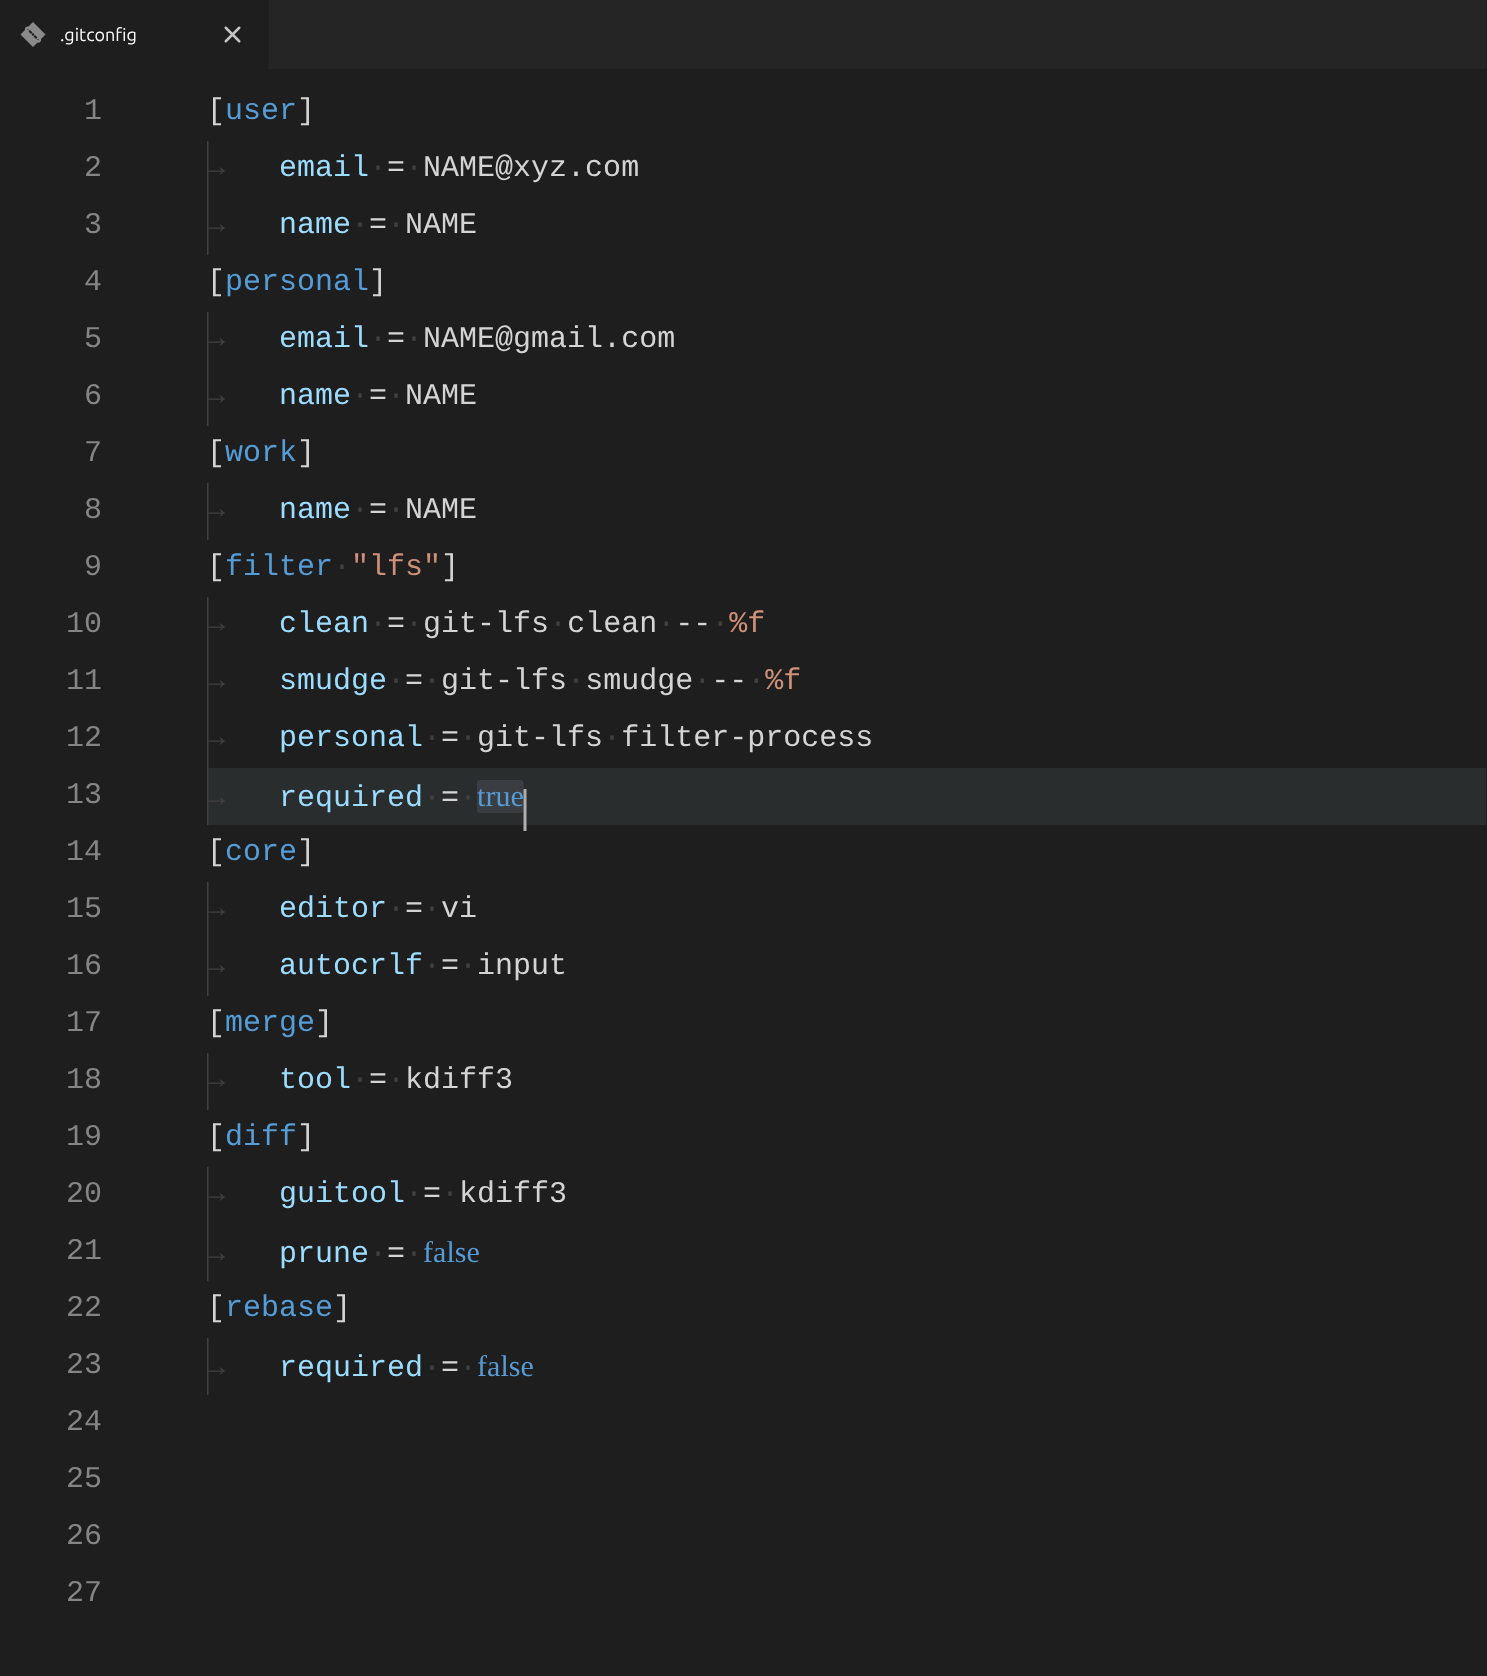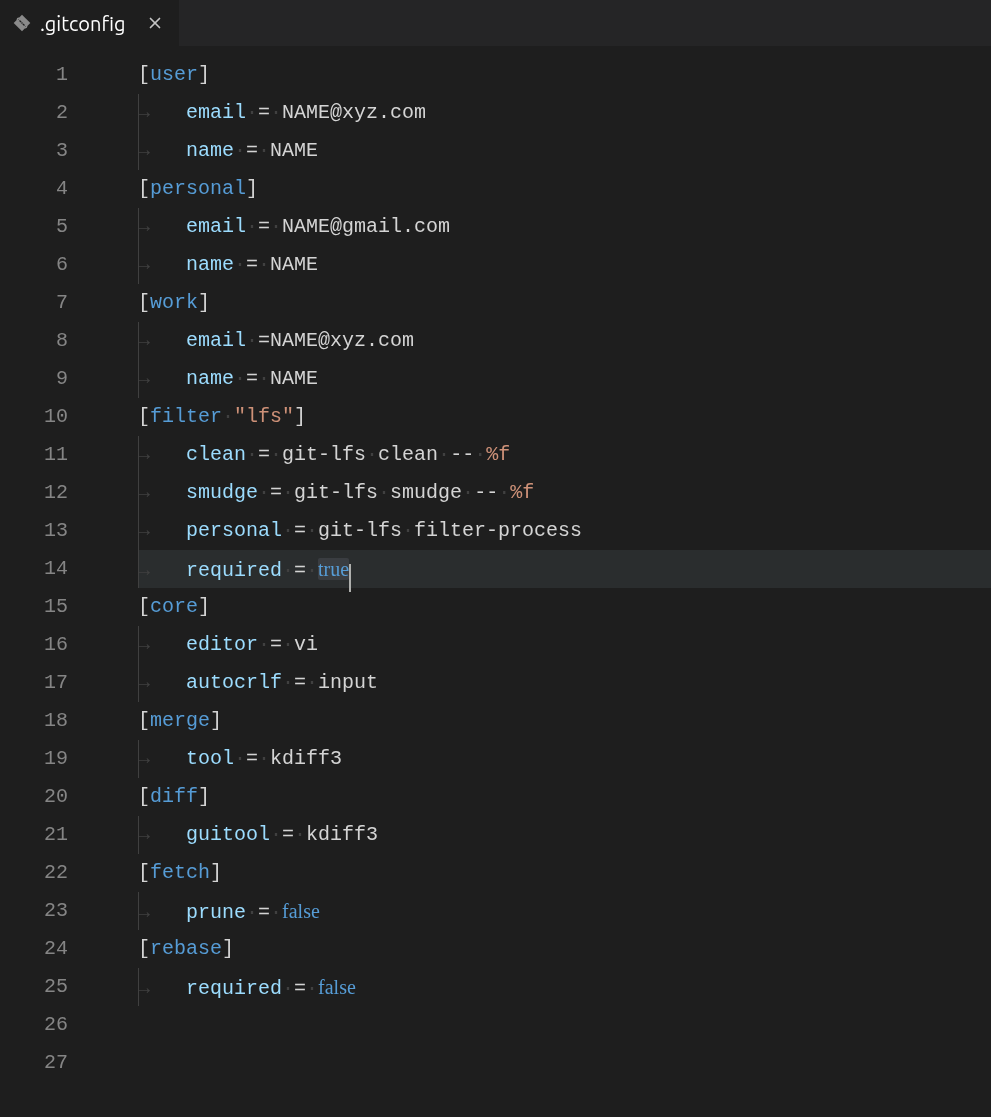--- a/index.html
+++ b/index.html
@@ -32,21 +32,21 @@
       height: 20px;
       display: flex;
       align-items: center;
       justify-content: center;
       color: #8a8a8a;
     }
     .tab .file-icon svg { width: 20px; height: 20px; }
     .tab .tab-label {
       color: #ffffff;
       font-family: -apple-system, 'Segoe UI', Ubuntu, sans-serif;
-      font-size: 20px;
+      font-size: 12px;
       flex: 1;
     }
     .tab .close-icon {
       width: 20px;
       height: 20px;
       display: flex;
       align-items: center;
       justify-content: center;
       color: #c5c5c5;
       cursor: pointer;
@@ -191,32 +191,30 @@
       <div class="ln">27</div>
     </div>
   <div class="code" id="code">
       <div class="line"><span class="tok-bracket">[</span><span class="tok-section">user</span><span class="tok-bracket">]</span></div>
       <div class="line"><span class="indent-guide"></span><span class="ws-tab">&nbsp;&nbsp;&nbsp;&nbsp;</span><span class="tok-key">email</span><span class="ws-dot">·</span><span class="tok-plain">=</span><span class="ws-dot">·</span><span class="tok-plain">NAME@xyz.com</span></div>
       <div class="line"><span class="indent-guide"></span><span class="ws-tab">&nbsp;&nbsp;&nbsp;&nbsp;</span><span class="tok-key">name</span><span class="ws-dot">·</span><span class="tok-plain">=</span><span class="ws-dot">·</span><span class="tok-plain">NAME</span></div>
       <div class="line"><span class="tok-bracket">[</span><span class="tok-section">personal</span><span class="tok-bracket">]</span></div>
       <div class="line"><span class="indent-guide"></span><span class="ws-tab">&nbsp;&nbsp;&nbsp;&nbsp;</span><span class="tok-key">email</span><span class="ws-dot">·</span><span class="tok-plain">=</span><span class="ws-dot">·</span><span class="tok-plain">NAME@gmail.com</span></div>
       <div class="line"><span class="indent-guide"></span><span class="ws-tab">&nbsp;&nbsp;&nbsp;&nbsp;</span><span class="tok-key">name</span><span class="ws-dot">·</span><span class="tok-plain">=</span><span class="ws-dot">·</span><span class="tok-plain">NAME</span></div>
       <div class="line"><span class="tok-bracket">[</span><span class="tok-section">work</span><span class="tok-bracket">]</span></div>
-      <div class="line"><span class="indent-guide"></span><span class="ws-tab">&nbsp;&nbsp;&nbsp;&nbsp;</span><span class="tok-key">email</span><span class="ws-dot">·</span><span class="tok-plain">=NAME@xyz.com</span></div>
       <div class="line"><span class="indent-guide"></span><span class="ws-tab">&nbsp;&nbsp;&nbsp;&nbsp;</span><span class="tok-key">name</span><span class="ws-dot">·</span><span class="tok-plain">=</span><span class="ws-dot">·</span><span class="tok-plain">NAME</span></div>
       <div class="line"><span class="tok-bracket">[</span><span class="tok-section">filter</span><span class="ws-dot">·</span><span class="tok-string">"lfs"</span><span class="tok-bracket">]</span></div>
       <div class="line"><span class="indent-guide"></span><span class="ws-tab">&nbsp;&nbsp;&nbsp;&nbsp;</span><span class="tok-key">clean</span><span class="ws-dot">·</span><span class="tok-plain">=</span><span class="ws-dot">·</span><span class="tok-plain">git-lfs</span><span class="ws-dot">·</span><span class="tok-plain">clean</span><span class="ws-dot">·</span><span class="tok-plain">--</span><span class="ws-dot">·</span><span class="tok-css">%f</span></div>
       <div class="line"><span class="indent-guide"></span><span class="ws-tab">&nbsp;&nbsp;&nbsp;&nbsp;</span><span class="tok-key">smudge</span><span class="ws-dot">·</span><span class="tok-plain">=</span><span class="ws-dot">·</span><span class="tok-plain">git-lfs</span><span class="ws-dot">·</span><span class="tok-plain">smudge</span><span class="ws-dot">·</span><span class="tok-plain">--</span><span class="ws-dot">·</span><span class="tok-css">%f</span></div>
       <div class="line"><span class="indent-guide"></span><span class="ws-tab">&nbsp;&nbsp;&nbsp;&nbsp;</span><span class="tok-key">personal</span><span class="ws-dot">·</span><span class="tok-plain">=</span><span class="ws-dot">·</span><span class="tok-plain">git-lfs</span><span class="ws-dot">·</span><span class="tok-plain">filter-process</span></div>
       <div class="line current"><span class="indent-guide"></span><span class="ws-tab">&nbsp;&nbsp;&nbsp;&nbsp;</span><span class="tok-key">required</span><span class="ws-dot">·</span><span class="tok-plain">=</span><span class="ws-dot">·</span><span class="tok-keyword selword">true</span><span class="cursor"></span></div>
       <div class="line"><span class="tok-bracket">[</span><span class="tok-section">core</span><span class="tok-bracket">]</span></div>
       <div class="line"><span class="indent-guide"></span><span class="ws-tab">&nbsp;&nbsp;&nbsp;&nbsp;</span><span class="tok-key">editor</span><span class="ws-dot">·</span><span class="tok-plain">=</span><span class="ws-dot">·</span><span class="tok-plain">vi</span></div>
       <div class="line"><span class="indent-guide"></span><span class="ws-tab">&nbsp;&nbsp;&nbsp;&nbsp;</span><span class="tok-key">autocrlf</span><span class="ws-dot">·</span><span class="tok-plain">=</span><span class="ws-dot">·</span><span class="tok-plain">input</span></div>
       <div class="line"><span class="tok-bracket">[</span><span class="tok-section">merge</span><span class="tok-bracket">]</span></div>
       <div class="line"><span class="indent-guide"></span><span class="ws-tab">&nbsp;&nbsp;&nbsp;&nbsp;</span><span class="tok-key">tool</span><span class="ws-dot">·</span><span class="tok-plain">=</span><span class="ws-dot">·</span><span class="tok-plain">kdiff3</span></div>
       <div class="line"><span class="tok-bracket">[</span><span class="tok-section">diff</span><span class="tok-bracket">]</span></div>
       <div class="line"><span class="indent-guide"></span><span class="ws-tab">&nbsp;&nbsp;&nbsp;&nbsp;</span><span class="tok-key">guitool</span><span class="ws-dot">·</span><span class="tok-plain">=</span><span class="ws-dot">·</span><span class="tok-plain">kdiff3</span></div>
-      <div class="line"><span class="tok-bracket">[</span><span class="tok-section">fetch</span><span class="tok-bracket">]</span></div>
       <div class="line"><span class="indent-guide"></span><span class="ws-tab">&nbsp;&nbsp;&nbsp;&nbsp;</span><span class="tok-key">prune</span><span class="ws-dot">·</span><span class="tok-plain">=</span><span class="ws-dot">·</span><span class="tok-keyword">false</span></div>
       <div class="line"><span class="tok-bracket">[</span><span class="tok-section">rebase</span><span class="tok-bracket">]</span></div>
       <div class="line"><span class="indent-guide"></span><span class="ws-tab">&nbsp;&nbsp;&nbsp;&nbsp;</span><span class="tok-key">required</span><span class="ws-dot">·</span><span class="tok-plain">=</span><span class="ws-dot">·</span><span class="tok-keyword">false</span></div>
     </div>
 </div>
 
 </body></html>

